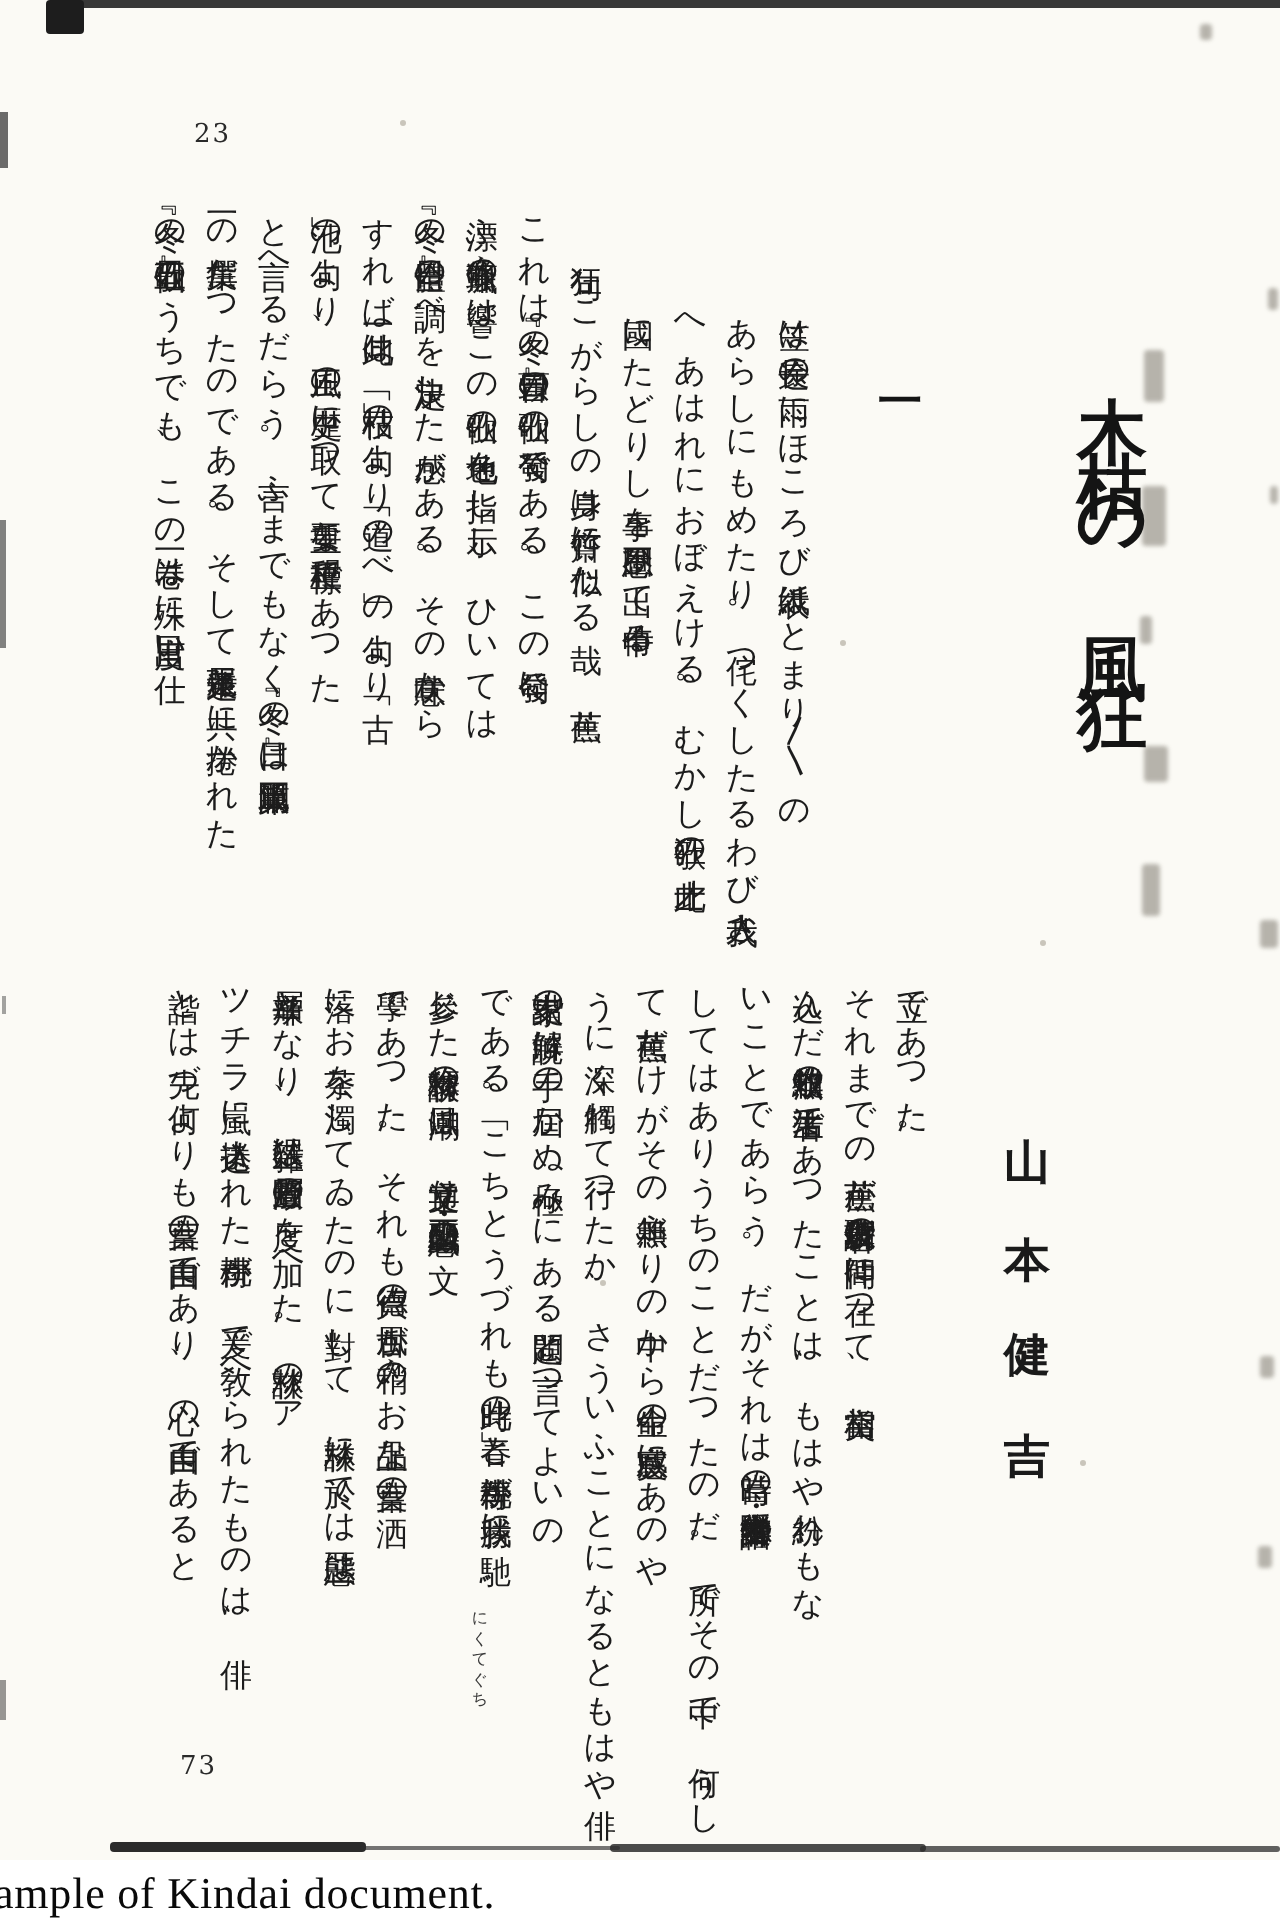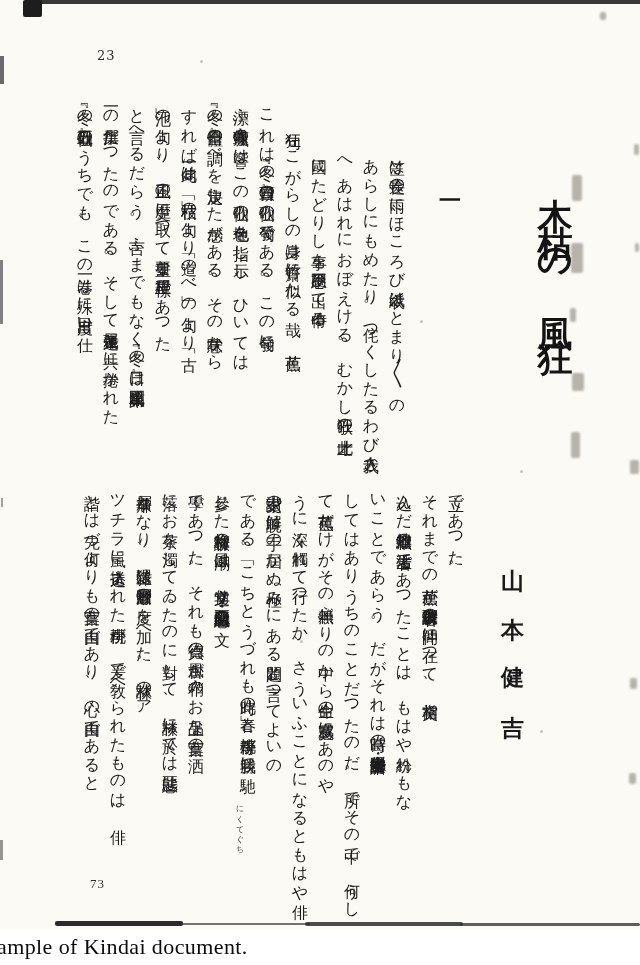--- a/index.html
+++ b/index.html
@@ -33,22 +33,22 @@
   .b5{left:571px;top:432px;width:9px;height:26px;}
   .b6{left:634px;top:144px;width:5px;height:11px;}
   .b7{left:635px;top:243px;width:4px;height:9px;}
   .b8{left:630px;top:460px;width:9px;height:14px;}
   .b9{left:630px;top:678px;width:7px;height:11px;}
   .b10{left:629px;top:773px;width:7px;height:11px;}
   .b11{left:600px;top:12px;width:6px;height:8px;}
   .speck{position:absolute;background:#c9c5bb;width:3px;height:3px;border-radius:50%;}
   
   .pagenum{position:absolute;font-size:13px;color:#2a2a2a;letter-spacing:1px;}
-  .pagenum.top{left:97px;top:48px;}
-  .pagenum.bottom{left:90px;top:876px;font-family:Liberation Serif, serif;}
+  .pagenum.top{left:97px;top:60px;}
+  .pagenum.bottom{left:90px;top:876px;}
   .title{
     position:absolute;right:63px;top:170px;
     writing-mode:vertical-rl;text-orientation:upright;
     font-size:35px;font-weight:700;color:#141414;
     letter-spacing:27px;line-height:44px;
   }
   .author{
     position:absolute;right:112px;top:550px;
     writing-mode:vertical-rl;text-orientation:upright;
     font-size:23px;font-weight:600;color:#1a1a1a;

